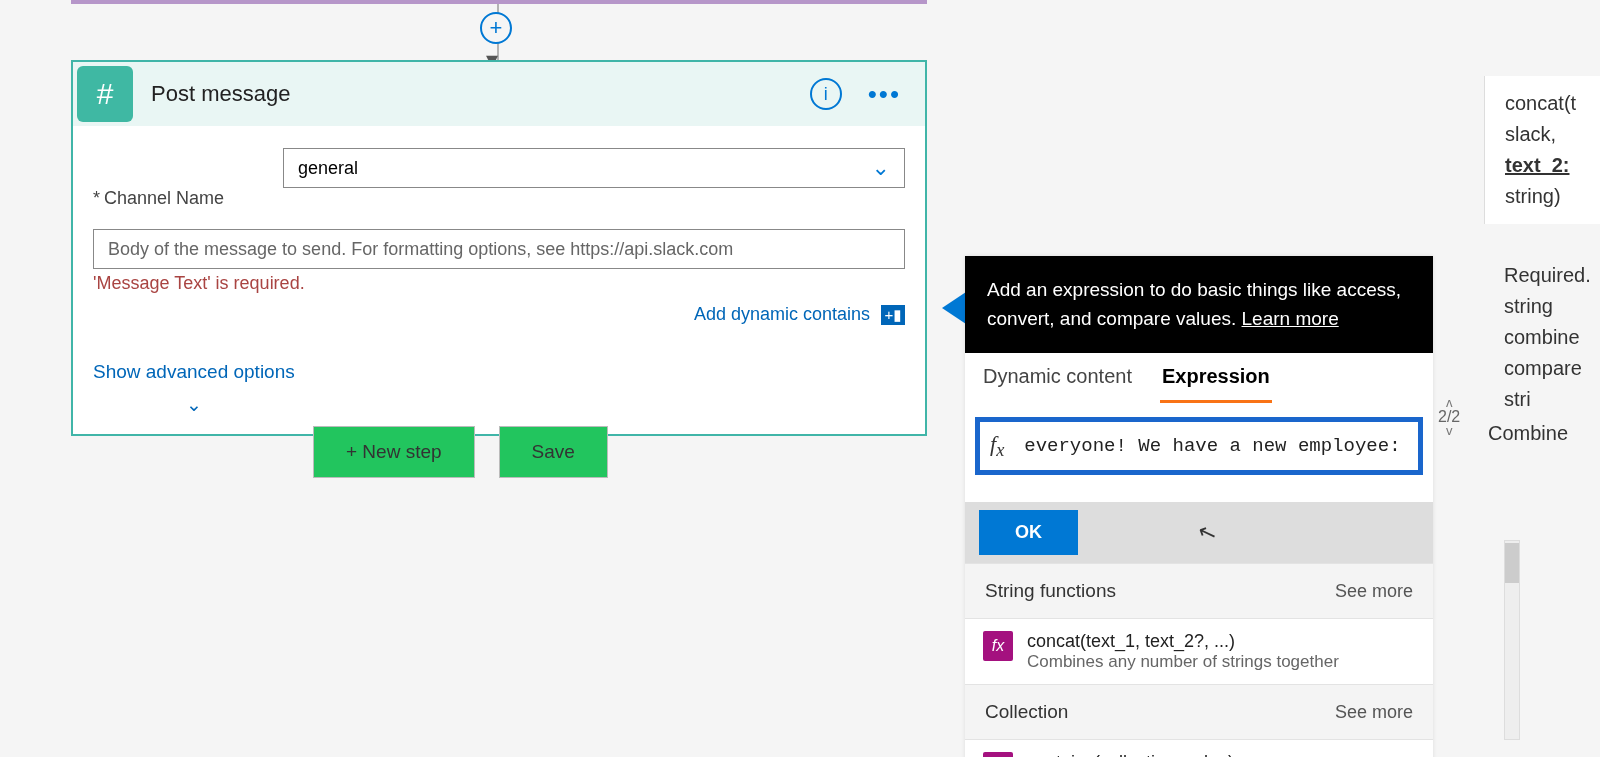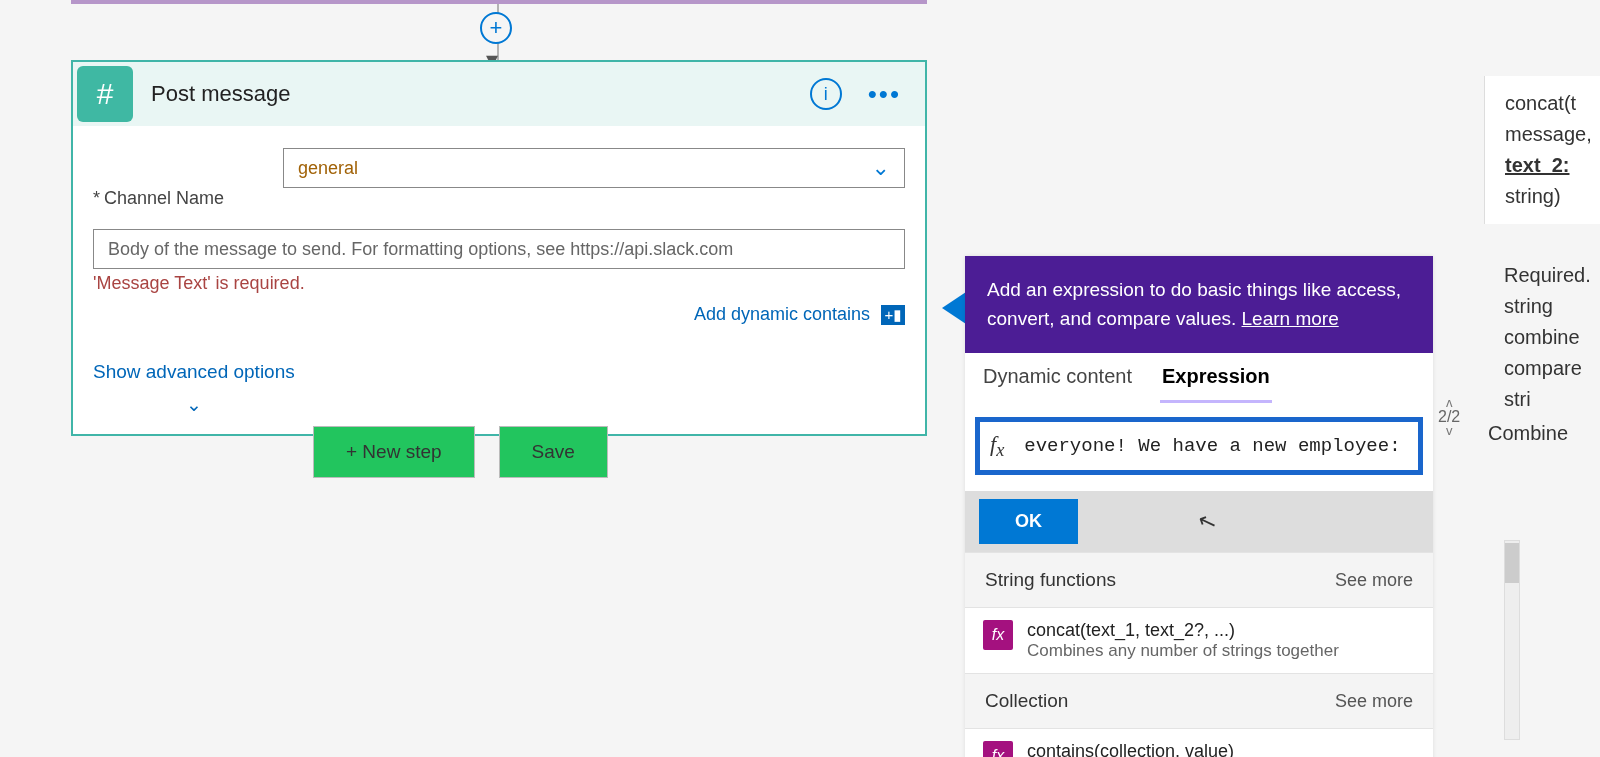--- a/index.html
+++ b/index.html
@@ -139,21 +139,21 @@
   .select-box {
     border: 1px solid #888;
     height: 40px;
     display: flex;
     align-items: center;
     padding: 0 14px;
     background: #fff;
     cursor: pointer;
     justify-content: space-between;
   }
-  .select-value { color: #a16207; font-size: 18px; }
+  .select-value { color: #000000; font-size: 18px; }
   .chevron {
     color: #0078d4;
     font-size: 22px;
   }
   .text-input {
     border: 1px solid #888;
     height: 40px;
     width: 100%;
     padding: 0 14px;
     font-size: 18px;
@@ -225,21 +225,21 @@
   .dc-callout {
     position: absolute;
     top: 292px;
     left: 942px;
     width: 0; height: 0;
     border-top: 16px solid transparent;
     border-bottom: 16px solid transparent;
     border-right: 24px solid #0078d4;
   }
   .dc-header {
-    background: #4c1d95;
+    background: #000000;
     color: #fff;
     padding: 20px 22px;
     font-size: 19px;
     line-height: 1.5;
   }
   .dc-header a {
     color: #fff;
     text-decoration: underline;
     cursor: pointer;
   }
@@ -251,21 +251,21 @@
   .dc-tab {
     font-size: 20px;
     color: #444;
     padding: 8px 2px 12px 2px;
     cursor: pointer;
     border-bottom: 3px solid transparent;
   }
   .dc-tab.active {
     color: #000;
     font-weight: 600;
-    border-bottom: 3px solid #c4b5fd;
+    border-bottom: 3px solid #f97316;
   }
 
   .fx-wrap {
     margin: 14px 10px 0 10px;
     border: 5px solid #1a66cc;
     display: flex;
     align-items: center;
     height: 58px;
     padding: 0 10px;
   }
@@ -294,21 +294,21 @@
     color: #666;
   }
   .pager-arrows {
     text-align: center;
     font-size: 13px;
     color: #777;
     line-height: 0.8;
   }
 
   .ok-row {
-    margin-top: 16px;
+    margin-top: 27px;
     background: #ddd;
     padding: 8px 14px;
     display: flex;
     align-items: center;
   }
   .ok-btn {
     background: #0078d4;
     color: #fff;
     border: none;
     font-weight: 600;
@@ -511,21 +511,21 @@
   <div>2/2</div>
   <div class="pager-arrows">v</div>
 </div>
 
 <div class="scrollbar">
   <div class="scroll-thumb"></div>
 </div>
 
 <div class="doc-frag">
   <div>concat(t</div>
-  <div>message,</div>
+  <div>slack,</div>
   <div class="u">text_2:</div>
   <div>string)</div>
 </div>
 <div class="doc-frag2">
   <div>Required.</div>
   <div>string</div>
   <div>combine</div>
   <div>compare stri</div>
 </div>
 <div class="doc-frag3">Combine</div>

